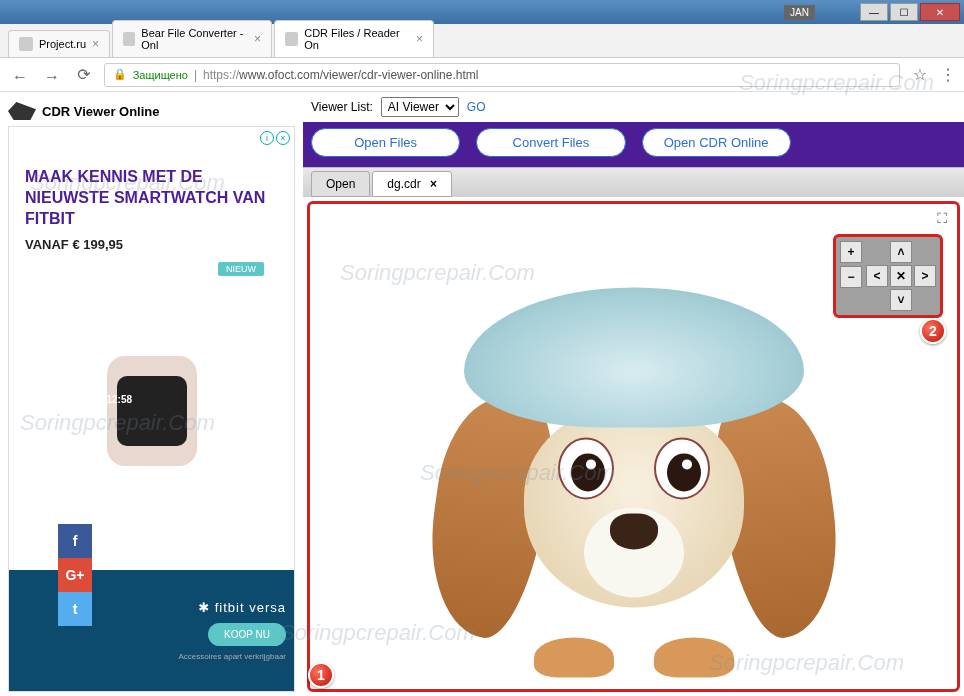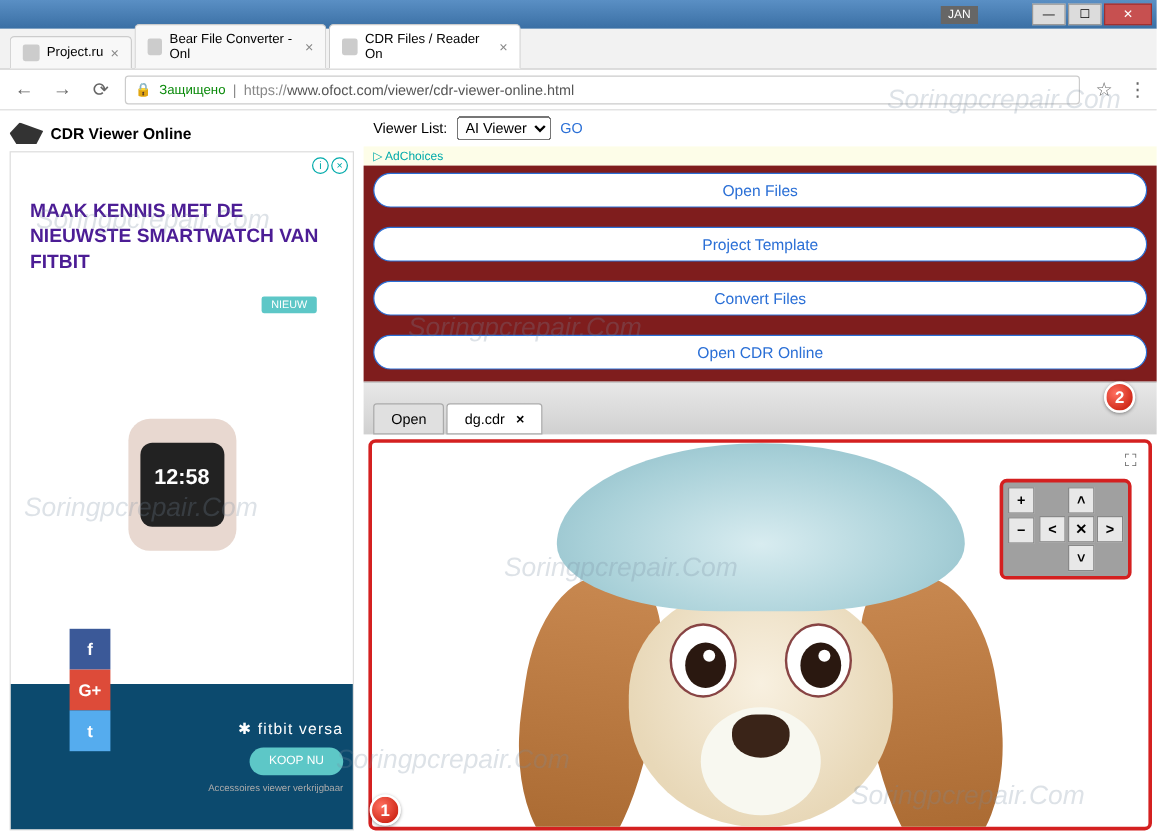--- a/index.html
+++ b/index.html
@@ -34,43 +34,43 @@
 .eagle-icon { width: 28px; height: 18px; background: #333; clip-path: polygon(0 50%, 30% 0, 100% 40%, 80% 100%, 20% 100%); }
 
 .ad-box { flex: 1; border: 1px solid #ddd; position: relative; background: #fff; display: flex; flex-direction: column; }
 .ad-info { position: absolute; top: 4px; right: 4px; display: flex; gap: 2px; }
 .ad-info span { width: 14px; height: 14px; border: 1px solid #0aa; color: #0aa; border-radius: 50%; font-size: 9px; display: flex; align-items: center; justify-content: center; }
 .ad-text { padding: 40px 16px 8px; font-size: 16px; font-weight: bold; color: #4c1d95; line-height: 1.3; }
 .ad-price { padding: 0 16px; font-size: 13px; font-weight: bold; color: #222; }
 .ad-image { flex: 1; display: flex; align-items: center; justify-content: center; position: relative; }
 .watch { width: 90px; height: 110px; background: #e8d8d0; border-radius: 18px; position: relative; }
 .watch::before { content: ""; position: absolute; top: 20px; left: 10px; right: 10px; bottom: 20px; background: #222; border-radius: 10px; }
-.watch-time { position: absolute; top: 38px; left: 0; right: 0; text-align: center; color: #fff; font-size: 18px; font-weight: bold; }
+.watch-time { position: absolute; top: 38px; left: 0; right: 0; color: #fff; font-size: 10px; font-weight: bold; }
 .nieuw-badge { position: absolute; top: 10px; right: 30px; background: #5dc7c7; color: #fff; padding: 2px 8px; font-size: 9px; border-radius: 2px; }
 .ad-footer { background: #0c4a6e; color: #fff; text-align: right; padding: 30px 8px; }
 .ad-brand { font-size: 13px; letter-spacing: 1px; }
 .ad-cta { display: inline-block; background: #5dc7c7; color: #fff; padding: 6px 16px; border-radius: 14px; margin-top: 8px; font-size: 10px; cursor: pointer; }
 .ad-fine { font-size: 8px; color: #aaa; margin-top: 6px; }
 
 .social { position: absolute; left: 58px; bottom: 70px; display: flex; flex-direction: column; }
 .social-btn { width: 34px; height: 34px; color: #fff; display: flex; align-items: center; justify-content: center; font-size: 14px; font-weight: bold; cursor: pointer; }
 .fb { background: #3b5998; }
 .gp { background: #dd4b39; }
 .tw { background: #55acee; }
 
 .rightcol { flex: 1; display: flex; flex-direction: column; }
 .viewer-header { height: 30px; display: flex; align-items: center; gap: 8px; padding: 0 8px; font-size: 12px; }
 .viewer-header select { font-size: 12px; padding: 1px 2px; }
 .go-link { color: #2a6fd6; cursor: pointer; }
 
 .adchoices-row { background: #fdfde8; padding: 2px 8px; font-size: 10px; color: #0aa; }
-.btn-grid { background: #7f1d1d; padding: 6px 8px 10px; display: grid; grid-template-columns: 1fr; gap: 16px; }
+.btn-grid { background: #4c1d95; padding: 6px 8px 10px; display: grid; grid-template-columns: 1fr 1fr 1fr 1fr; gap: 16px; }
 .pill-btn { border: 1px solid #2a6fd6; color: #2a6fd6; background: #fff; border-radius: 16px; padding: 6px 0; text-align: center; font-size: 13px; cursor: pointer; }
 
-.file-tabs { background: linear-gradient(#e8e8e8, #d0d0d0); height: 44px; display: flex; align-items: flex-end; padding: 0 8px; border-top: 1px solid #bbb; }
+.file-tabs { background: linear-gradient(#e8e8e8, #d0d0d0); height: 30px; display: flex; align-items: flex-end; padding: 0 8px; border-top: 1px solid #bbb; }
 .file-tab { padding: 5px 14px; border: 1px solid #aaa; background: #e0e0e0; font-size: 12px; border-radius: 3px 3px 0 0; margin-right: 2px; cursor: pointer; }
 .file-tab.active { background: #fff; }
 .file-tab .x { margin-left: 6px; font-weight: bold; }
 
 .viewer-area { flex: 1; border: 3px solid #d42020; border-radius: 6px; margin: 4px; position: relative; background: #fff; overflow: hidden; }
 .fullscreen-icon { position: absolute; top: 6px; right: 10px; font-size: 14px; color: #666; cursor: pointer; }
 
 
 .dog { position: absolute; left: 50%; top: 50%; transform: translate(-50%, -42%); width: 420px; height: 380px; }
 .hat { position: absolute; top: 0; left: 40px; width: 340px; height: 140px; background: radial-gradient(ellipse at 50% 60%, #d8ecf0 0%, #a8d0d8 60%, #88b8c4 100%); border-radius: 50% 50% 40% 40% / 60% 60% 40% 40%; }
@@ -154,44 +154,43 @@
     <div class="site-header">
       <span class="eagle-icon"></span>
       <span>CDR Viewer Online</span>
     </div>
     <div class="ad-box">
       <div class="ad-info">
           <span>i</span>
           <span>×</span>
         </div>
       <div class="ad-text">MAAK KENNIS MET DE NIEUWSTE SMARTWATCH VAN FITBIT</div>
+      <div class="ad-price">VANAF € 199,95</div>
       <div class="ad-image">
         <div class="nieuw-badge">NIEUW</div>
         <div class="watch">
             <div class="watch-time">12:58</div>
           </div>
       </div>
       <div class="ad-footer">
         <div class="ad-brand">✱ fitbit versa</div>
         <div class="ad-cta">KOOP NU</div>
-        <div class="ad-fine">Accessoires viewer verkrijgbaar</div>
+        <div class="ad-fine">Accessoires apart verkrijgbaar</div>
       </div>
     </div>
   </div>
 
   <div class="rightcol">
     <div class="viewer-header">
       <span>Viewer List:</span>
       <select><option>AI Viewer</option></select>
       <span class="go-link">GO</span>
     </div>
-    <div class="adchoices-row">▷ <span>AdChoices</span></div>
     <div class="btn-grid">
       <div class="pill-btn">Open Files</div>
-      <div class="pill-btn">Project Template</div>
       <div class="pill-btn">Convert Files</div>
       <div class="pill-btn">Open CDR Online</div>
     </div>
     <div class="file-tabs">
       <div class="file-tab">Open</div>
       <div class="file-tab active">
         <span>dg.cdr</span>
         <span class="x">×</span>
       </div>
     </div>

